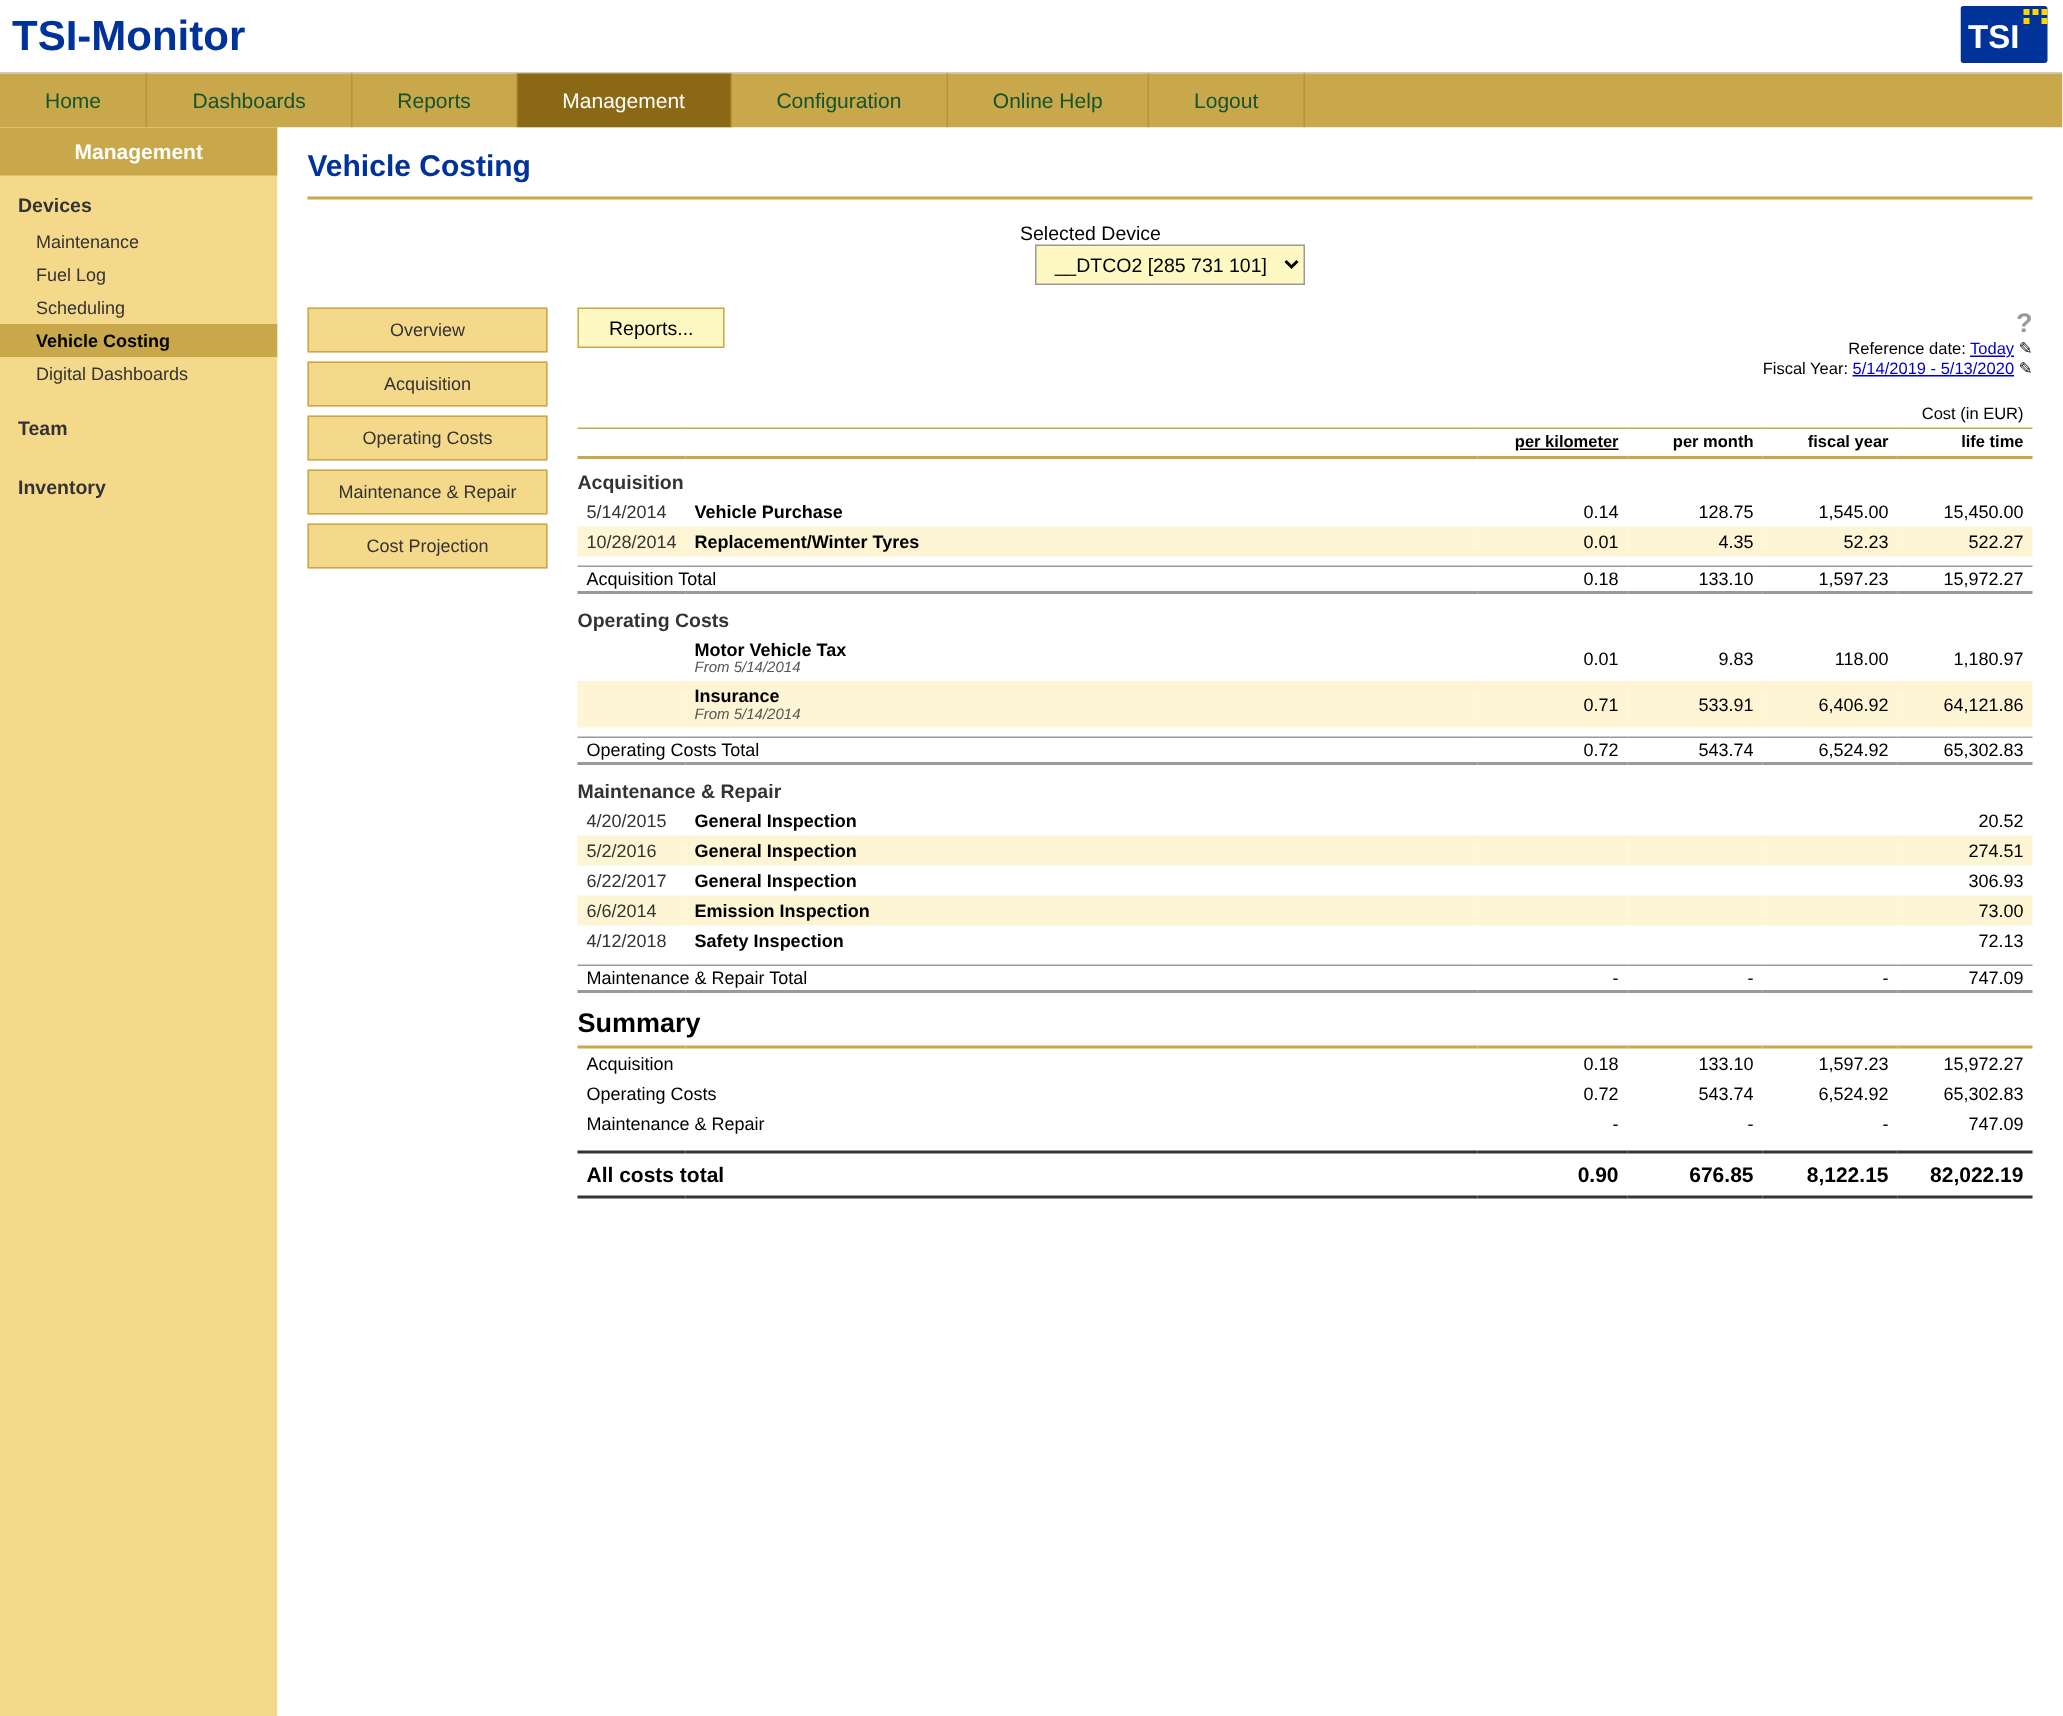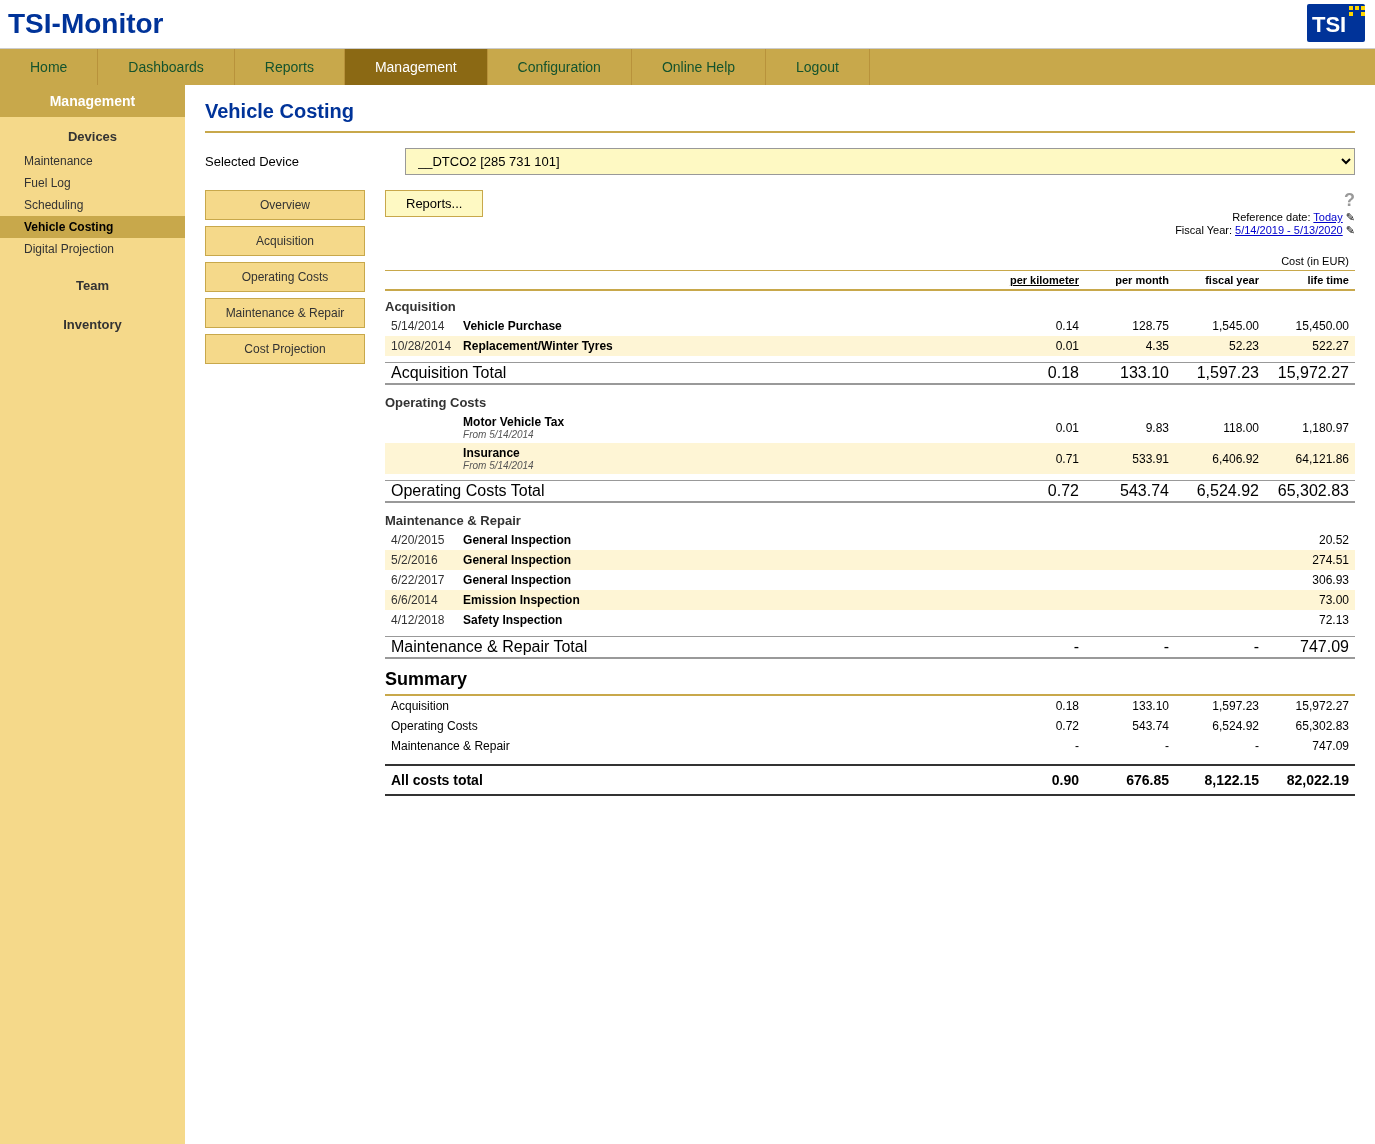--- a/index.html
+++ b/index.html
@@ -15,30 +15,30 @@
     .nav-item { padding: 10px 30px; color: #14532d; cursor: pointer; font-size: 14px; text-decoration: none; border-right: 1px solid #b8923b; }
     .nav-item.active { background: #8b6914; color: #fff; }
 
     
     .main-layout { display: flex; min-height: calc(100vh - 80px); }
 
     
     .sidebar { width: 185px; background: #f5d98a; flex-shrink: 0; }
     .sidebar-header { background: #c8a84b; color: #fff; padding: 8px 12px; font-size: 14px; font-weight: bold; text-align: center; }
     .sidebar-section { padding: 6px 0; }
-    .sidebar-section-title { padding: 6px 12px; font-weight: bold; font-size: 13px; color: #333; cursor: pointer; text-align: center; }
+    .sidebar-section-title { padding: 6px 12px; font-weight: bold; font-size: 13px; color: #333; cursor: pointer; }
     .sidebar-item { padding: 4px 24px; color: #333; cursor: pointer; font-size: 12px; }
     .sidebar-item.active { background: #c8a84b; color: #000; font-weight: bold; }
 
     
     .content { flex: 1; padding: 15px 20px; background: #fff; }
     .page-title { font-size: 20px; color: #003399; font-weight: bold; margin-bottom: 15px; border-bottom: 2px solid #c8a84b; padding-bottom: 8px; }
 
     
-    .device-row { display: flex; align-items: center; margin-bottom: 15px; }
+    .device-row { display: flex; align-items: center; margin-bottom: 15px; flex-direction: column; }
     .device-label { font-size: 13px; font-weight: normal; width: 200px; }
     .device-select { flex: 1; padding: 4px 8px; border: 1px solid #999; font-size: 13px; background: #fef9c3; }
 
     
     .panel-layout { display: flex; gap: 20px; }
     .left-panel { width: 160px; flex-shrink: 0; }
     .panel-btn { display: block; width: 100%; text-align: center; padding: 7px 6px; margin-bottom: 6px; background: #f5d98a; border: 1px solid #c8a84b; cursor: pointer; font-size: 12px; color: #333; }
 
     
     .right-content { flex: 1; }
@@ -56,21 +56,21 @@
     .col-header-main { text-align: right; font-size: 12px; font-weight: normal; }
 
     .section-header td { font-size: 13px; font-weight: bold; padding: 10px 0 4px 0; color: #333; }
 
     .data-row td { padding: 3px 6px; font-size: 12px; }
     .data-row td.date-col { width: 70px; color: #333; }
     .data-row td.name-col { font-weight: bold; }
     .data-row td.num-col { text-align: right; }
     .data-row.shaded { background: #fef5d5; }
 
-    .total-row td { padding: 1px 6px; font-size: 16px; border-top: 1px solid #999; font-weight: normal; }
+    .total-row td { padding: 1px 6px; font-size: 12px; border-top: 1px solid #999; font-weight: normal; }
     .total-row td.num-col { text-align: right; }
 
     .subtitle { font-size: 10px; font-style: italic; font-weight: normal; color: #555; display: block; }
 
     .summary-title { font-size: 18px; font-weight: bold; padding: 12px 0 4px 0; }
     .summary-row td { padding: 3px 6px; font-size: 12px; }
     .summary-row td.num-col { text-align: right; }
 
     .all-total-row td { padding: 6px 6px; font-size: 14px; font-weight: bold; border-top: 2px solid #333; }
     .all-total-row td.num-col { text-align: right; }
@@ -109,21 +109,21 @@
 <div class="main-layout">
 
   <div class="sidebar">
     <div class="sidebar-header">Management</div>
     <div class="sidebar-section">
       <div class="sidebar-section-title">Devices</div>
       <div class="sidebar-item">Maintenance</div>
       <div class="sidebar-item">Fuel Log</div>
       <div class="sidebar-item">Scheduling</div>
       <div class="sidebar-item active">Vehicle Costing</div>
-      <div class="sidebar-item">Digital Projection</div>
+      <div class="sidebar-item">Digital Dashboards</div>
     </div>
     <div class="sidebar-section">
       <div class="sidebar-section-title">Team</div>
     </div>
     <div class="sidebar-section">
       <div class="sidebar-section-title">Inventory</div>
     </div>
   </div>
 
   <div class="content">

